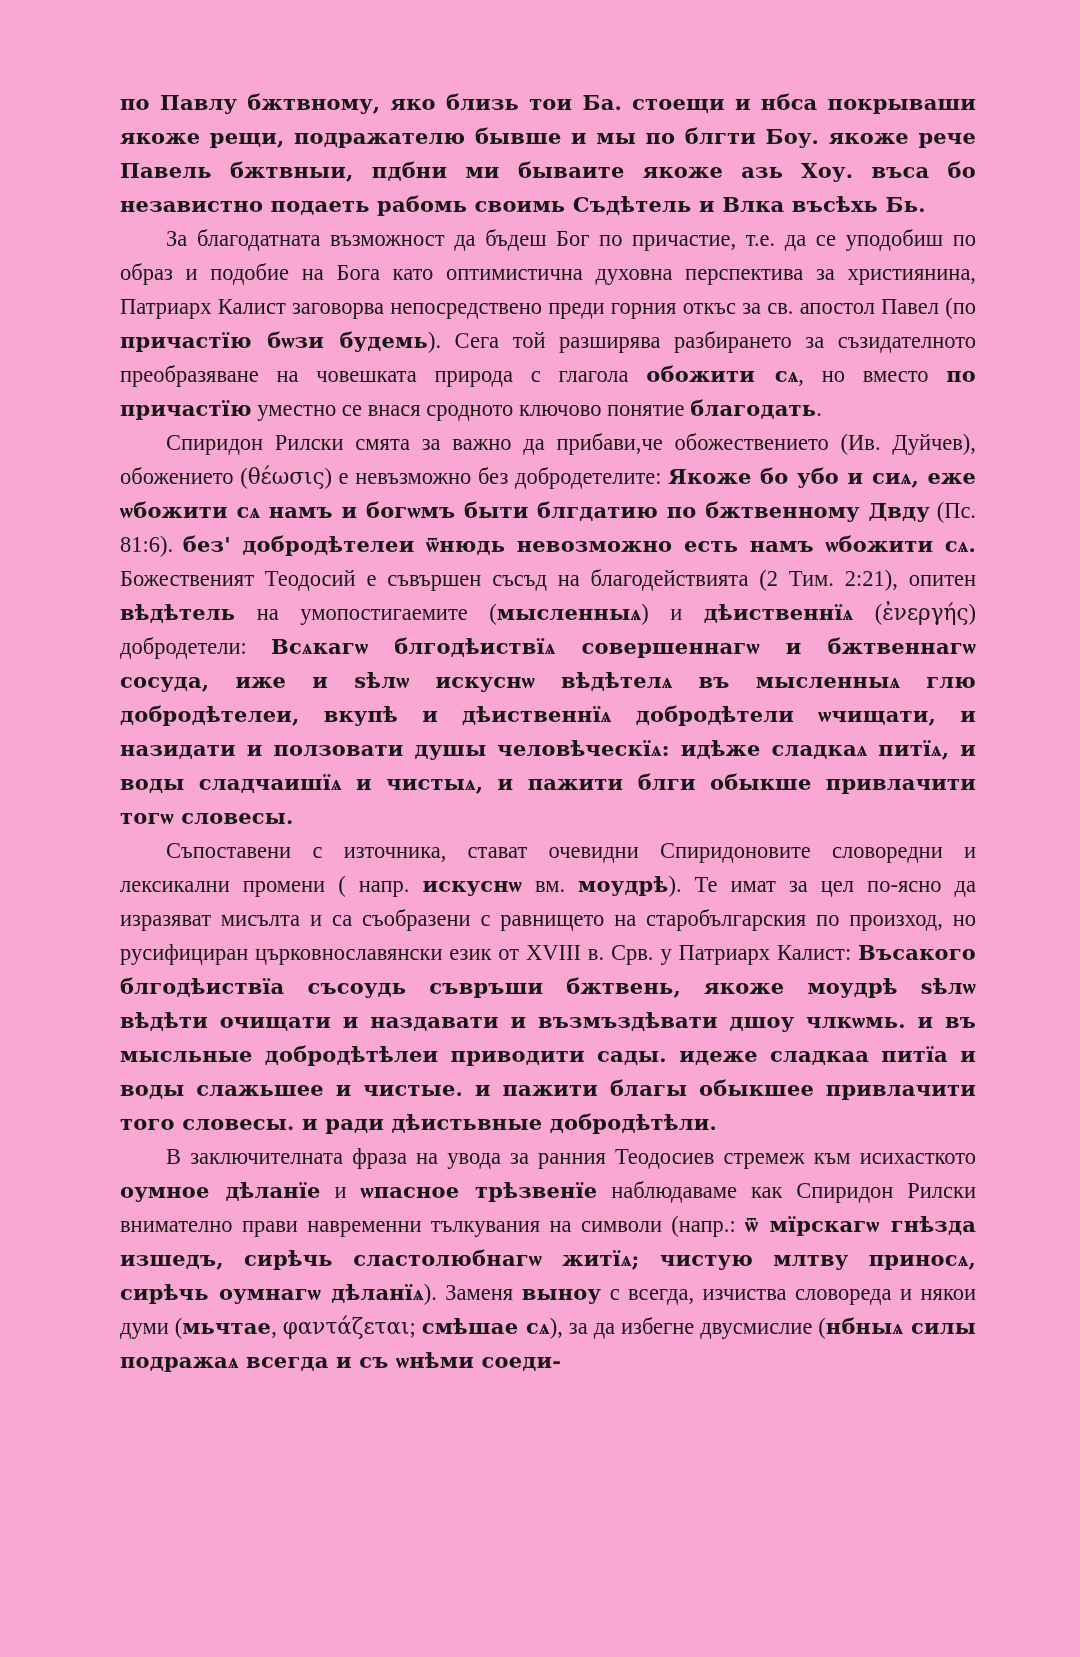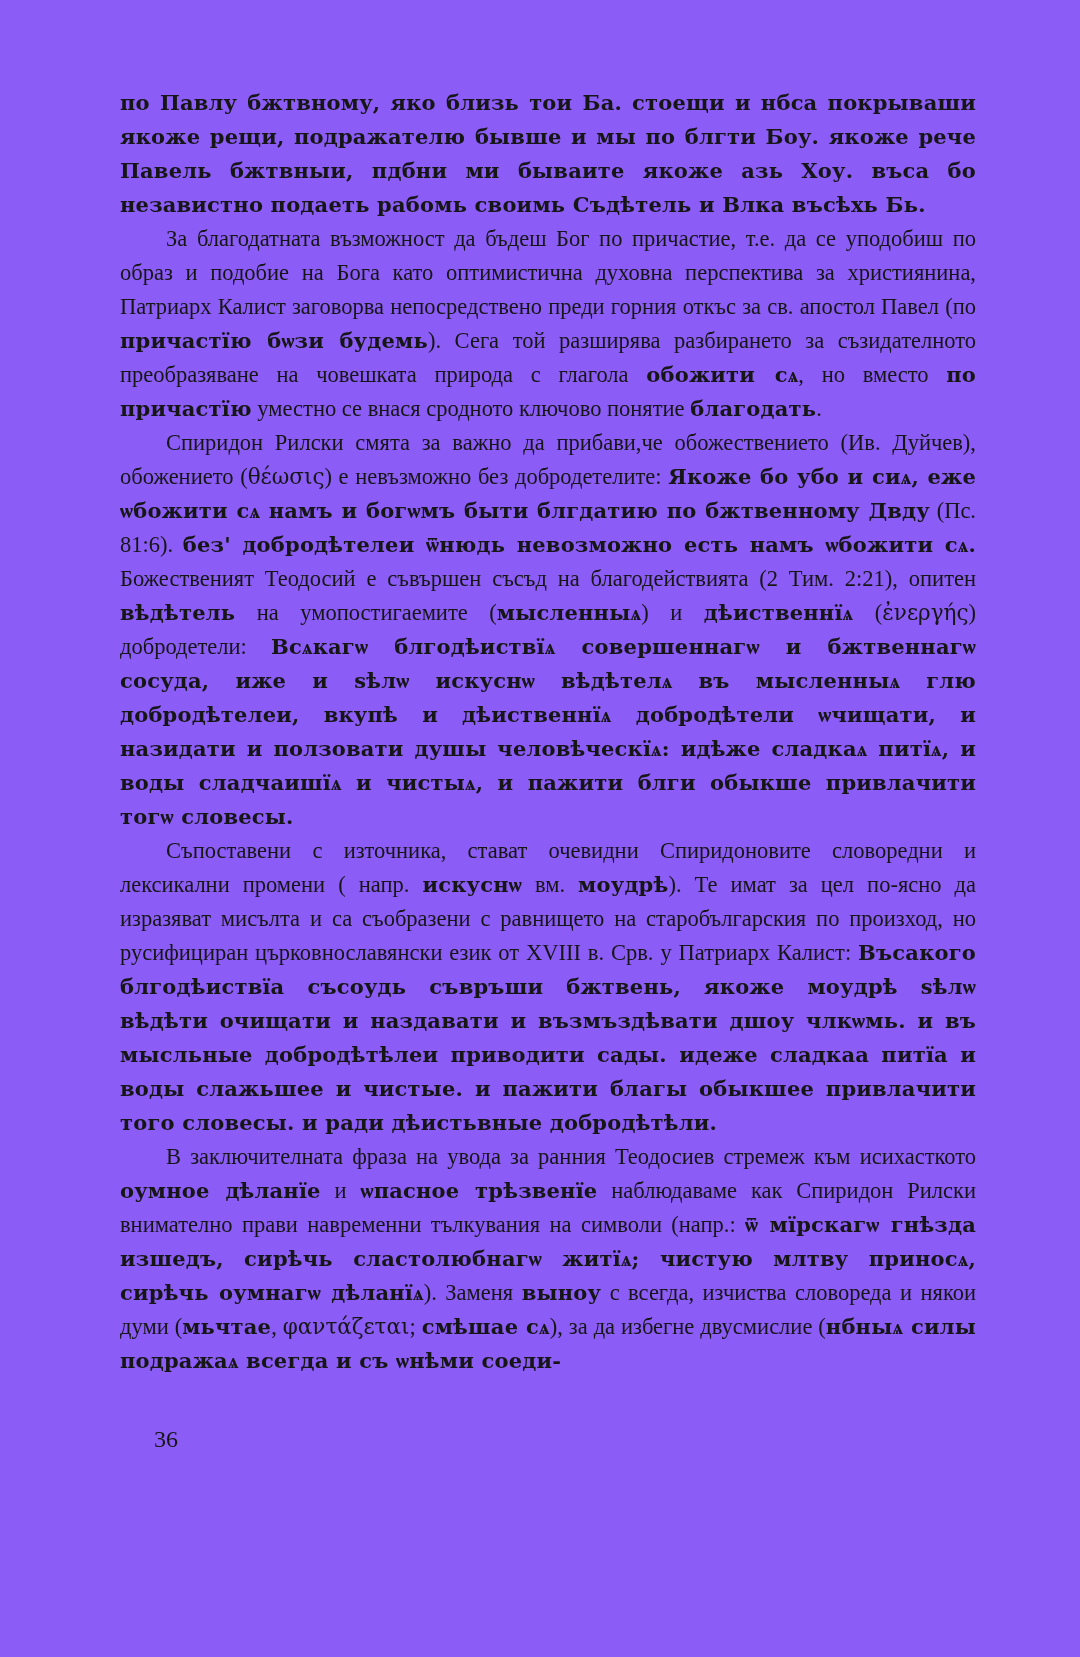--- a/index.html
+++ b/index.html
@@ -5,21 +5,21 @@
   html, body {
     margin: 0;
     padding: 0;
     background: #ffffff;
   }
   .page {
     position: relative;
     width: 1080px;
     height: 1657px;
     margin: 0 auto;
-    background: #8b5cf6;
+    background: #f9a8d4;
     color: #161616;
     box-sizing: border-box;
     padding: 86px 104px 0 120px;
     font-family: "Liberation Serif", serif;
     font-size: 22.5px;
     line-height: 34px;
     overflow: hidden;
   }
   .doc-body p.para {
     margin: 0;
@@ -55,14 +55,13 @@
 <body>
 
 <div class="page">
   <div class="doc-body">
       <p class="para"><span class="run-cs">по Павлу бжтвному, яко близь тои Ба. стоещи и нбса покрываши якоже рещи, подражателю бывше и мы по блгти Боу. якоже рече Павель бжтвныи, пдбни ми бываите якоже азь Хоу. въса бо независтно подаеть рабомь своимь Съдѣтель и Влка въсѣхь Бь.</span></p>
       <p class="para indent"><span class="run-n">За благодатната възможност да бъдеш Бог по причастие, т.е. да се уподобиш по образ и подобие на Бога като оптимистична духовна перспектива за християнина, Патриарх Калист заговорва непосредствено преди горния откъс за св. апостол Павел (по </span><span class="run-cs">причастїю бѡзи будемь</span><span class="run-n">). Сега той разширява разбирането за съзидателното преобразяване на човешката природа с глагола </span><span class="run-cs">обожити сѧ</span><span class="run-n">, но вместо </span><span class="run-cs">по причастїю</span><span class="run-n"> уместно се внася сродното ключово понятие </span><span class="run-cs">благодать</span><span class="run-n">.</span></p>
       <p class="para indent"><span class="run-n">Спиридон Рилски смята за важно да прибави,че </span><span class="run-i">обожествението</span><span class="run-n"> (Ив. Дуйчев), </span><span class="run-i">обожението</span><span class="run-n"> (</span><span class="run-gr">θέωσις</span><span class="run-n">) е невъзможно без добродетелите: </span><span class="run-cs">Якоже бо убо и сиѧ, еже ѡбожити сѧ намъ и богѡмъ быти блгдатию по бжтвенному Двду</span><span class="run-n"> (Пс. 81:6). </span><span class="run-cs">без' добродѣтелеи ѿнюдь невозможно есть намъ ѡбожити сѧ.</span><span class="run-n"> Божественият Теодосий е съвършен съсъд на благодействията (2 Тим. 2:21), опитен </span><span class="run-cs">вѣдѣтель</span><span class="run-n"> на умопостигаемите (</span><span class="run-cs">мысленныѧ</span><span class="run-n">) и </span><span class="run-cs">дѣиственнїѧ</span><span class="run-n"> (</span><span class="run-gr">ἐνεργής</span><span class="run-n">) добродетели: </span><span class="run-cs">Всѧкагѡ блгодѣиствїѧ совершеннагѡ и бжтвеннагѡ сосуда, иже и ѕѣлѡ искуснѡ вѣдѣтелѧ въ мысленныѧ глю добродѣтелеи, вкупѣ и дѣиственнїѧ добродѣтели ѡчищати, и назидати и ползовати душы человѣческїѧ: идѣже сладкаѧ питїѧ, и воды сладчаишїѧ и чистыѧ, и пажити блги обыкше привлачити тогѡ словесы.</span></p>
       <p class="para indent"><span class="run-n">Съпоставени с източника, стават очевидни Спиридоновите словоредни и лексикални промени ( напр. </span><span class="run-cs">искуснѡ</span><span class="run-n"> вм. </span><span class="run-cs">моудрѣ</span><span class="run-n">). Те имат за цел по-ясно да изразяват мисълта и са съобразени с равнището на старобългарския по произход, но русифициран църковнославянски език от XVIII в. Срв. у Патриарх Калист: </span><span class="run-cs">Въсакого блгодѣиствїа съсоудь съвръши бжтвень, якоже моудрѣ ѕѣлѡ вѣдѣти очищати и наздавати и възмъздѣвати дшоу члкѡмь. и въ мысльные добродѣтѣлеи приводити сады. идеже сладкаа питїа и воды слажьшее и чистые. и пажити благы обыкшее привлачити того словесы. и ради дѣистьвные добродѣтѣли.</span></p>
       <p class="para indent"><span class="run-n">В заключителната фраза на увода за ранния Теодосиев стремеж към исихасткото </span><span class="run-cs">оумное дѣланїе</span><span class="run-n"> и </span><span class="run-cs">ѡпасное трѣзвенїе</span><span class="run-n"> наблюдаваме как Спиридон Рилски внимателно прави навременни тълкувания на символи (напр.: </span><span class="run-cs">ѿ мїрскагѡ гнѣзда изшедъ, сирѣчь сластолюбнагѡ житїѧ; чистую млтву приносѧ, сирѣчь оумнагѡ дѣланїѧ</span><span class="run-n">). Заменя </span><span class="run-cs">выноу</span><span class="run-n"> с всегда, изчиства словореда и някои думи (</span><span class="run-cs">мьчтае</span><span class="run-n">, </span><span class="run-gr">φαντάζεται</span><span class="run-n">; </span><span class="run-cs">смѣшае сѧ</span><span class="run-n">), за да избегне двусмислие (</span><span class="run-cs">нбныѧ силы подражаѧ всегда и съ ѡнѣми соеди-</span></p>
     </div>
-  <div class="page-number">36</div>
 </div>
 
 </body></html>

